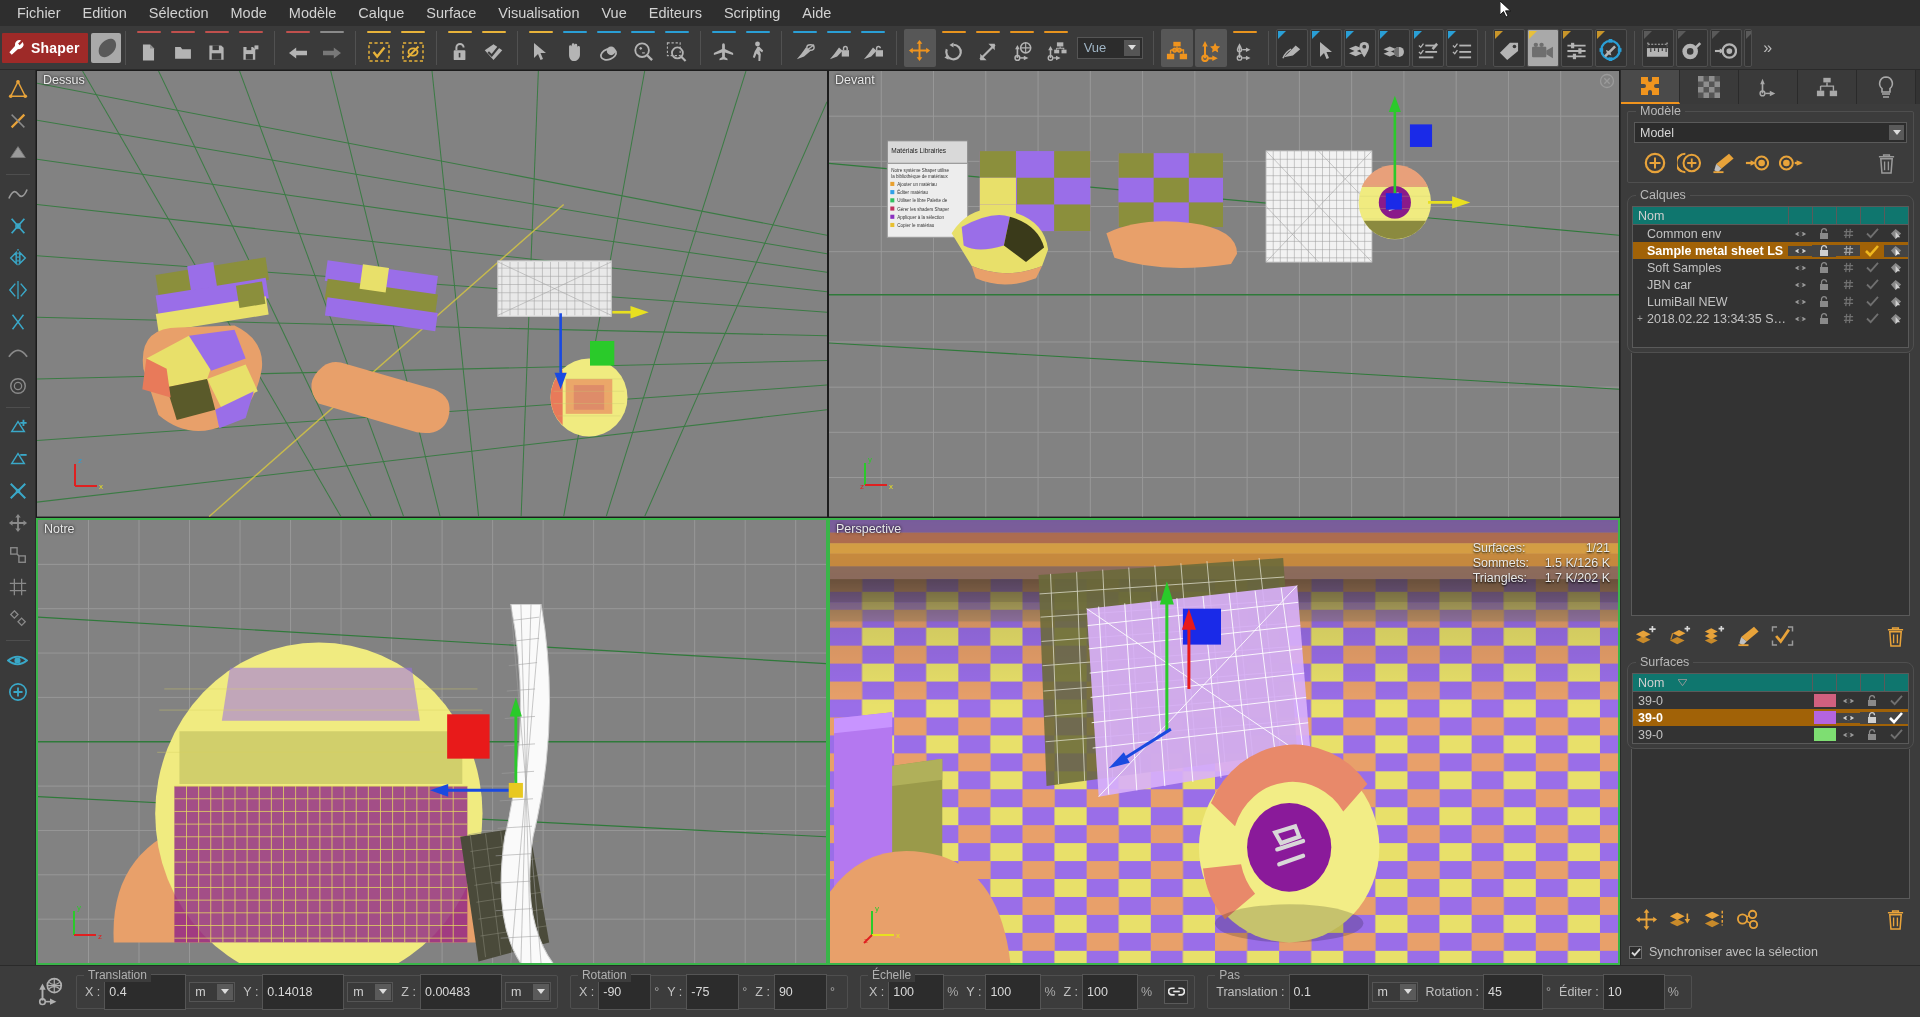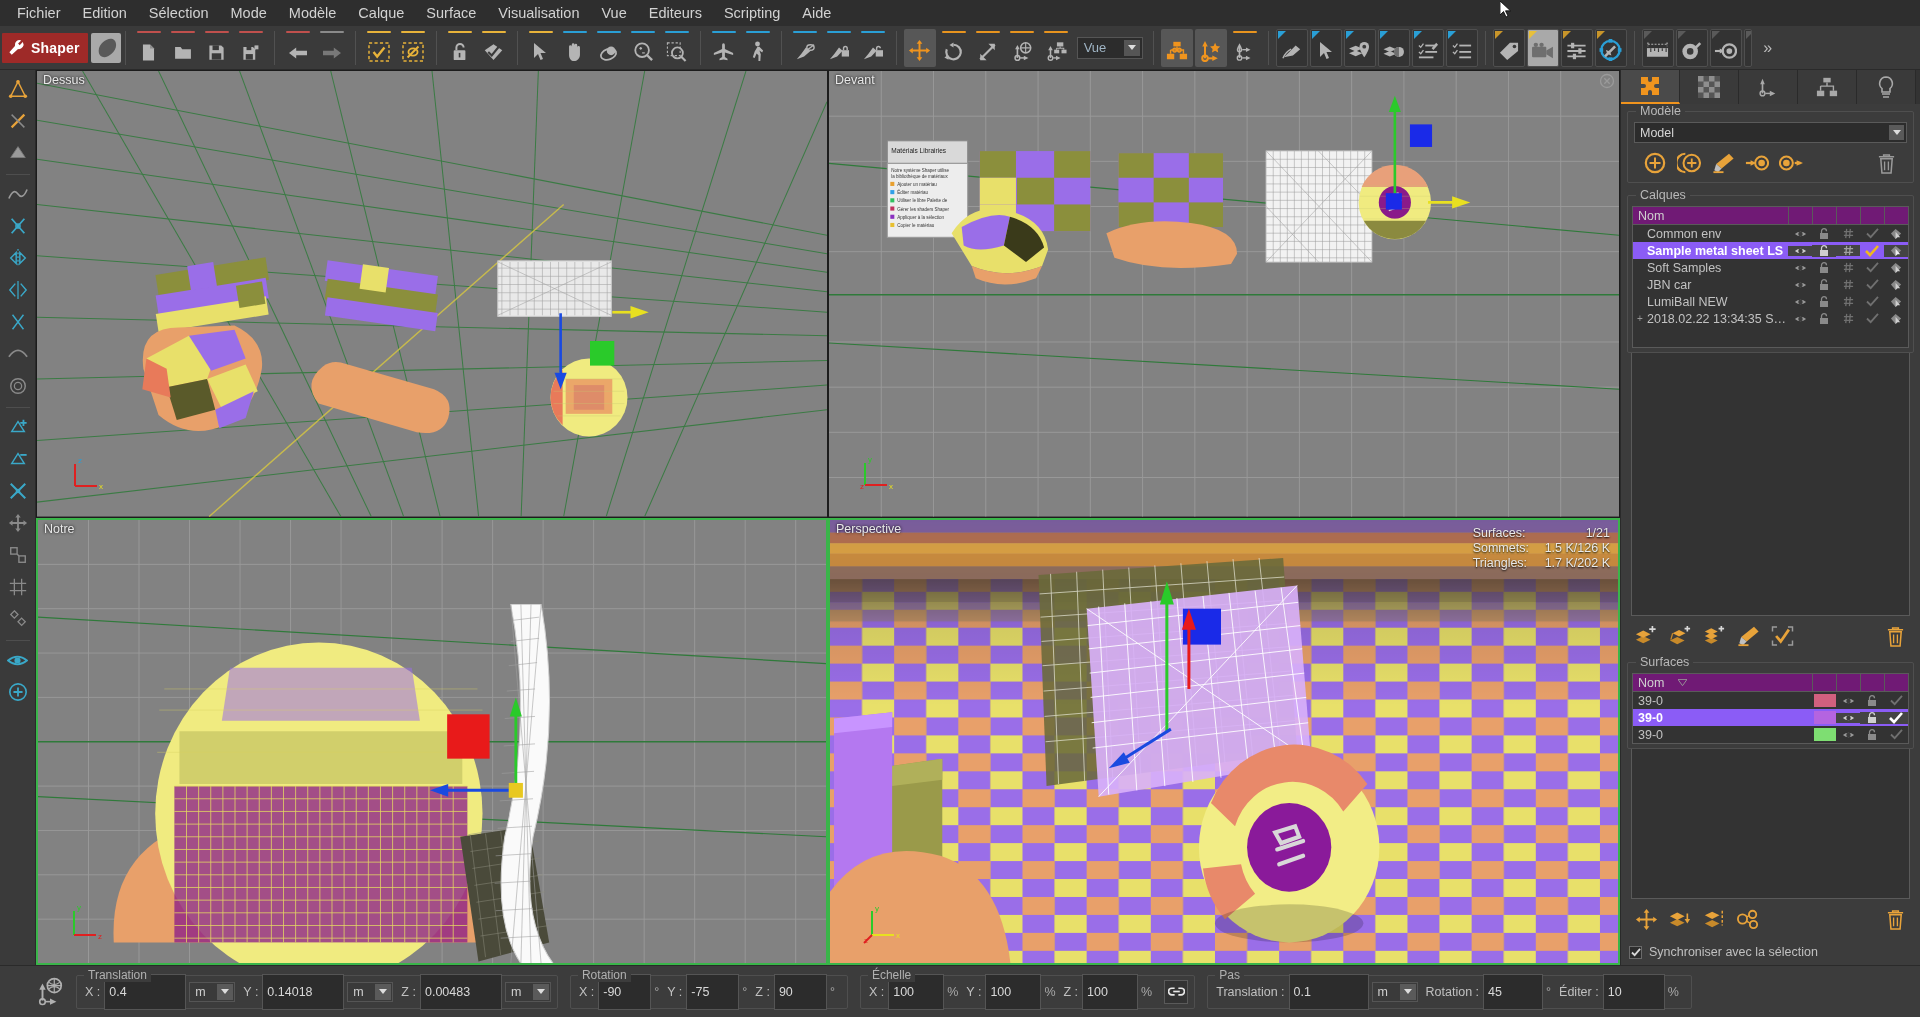--- a/index.html
+++ b/index.html
@@ -80,21 +80,21 @@
   .vp-row { flex: 1 1 50%; display: flex; min-height: 0; }
   .viewport { flex: 1 1 50%; position: relative; overflow: hidden; border: 1px solid #1c1c1c; }
   .viewport.sel { border: 2px solid #3ab54a; }
   .vp-label {
     position: absolute; top: 2px; left: 6px; font-size: 12.5px; color: #e8e8e8;
     z-index: 20; text-shadow: 0 0 3px #000;
   }
   .vp-canvas { position:absolute; inset:0; }
   .axis-gizmo { position:absolute; z-index:15; }
   .stats-overlay {
-    position: absolute; top: 6px; right: 8px; z-index: 25;
+    position: absolute; top: 21px; right: 8px; z-index: 25;
     font-size: 12.5px; color: #e9e9e9; line-height: 15px; text-align: left;
     text-shadow: 0 1px 2px #000;
   }
   .stats-overlay .row { display:flex; }
   .stats-overlay .k { min-width: 72px; }
   .stats-overlay .v { flex:1; text-align: right; }
   .vp-close {
     position: absolute; top: 2px; right: 4px; z-index: 30; width:16px;height:16px;
   }
 
@@ -124,28 +124,28 @@
   }
   .combo .arrowbox {
     position: absolute; right: 2px; top: 2px; width: 15px; height: 15px;
     background: #5a5a5a; display:flex;align-items:center;justify-content:center;
   }
   .icon-row { display: flex; align-items: center; margin-top: 7px; padding: 0 4px; }
   .icon-row .ibtn { width: 34px; height: 26px; display:flex;align-items:center;justify-content:center; cursor:default;}
   .icon-row .spacer { flex: 1 1 auto; }
 
   
-  .listwrap { margin: 6px 6px 0 6px; border: 1px solid #4f4f4f; border-radius:2px;
+  .listwrap { margin: 6px 6px 0 6px; border: 1px solid #4f4f4f; border-radius:8px;
               padding: 10px 4px 4px 4px; position: relative; }
-  .lt-head { display: flex; height: 19px; background: #701a75; border:1px solid #5a5a5a; }
+  .lt-head { display: flex; height: 19px; background: #0f766e; border:1px solid #5a5a5a; }
   .lt-head .nm { flex:1 1 auto; font-size:12.5px; color:#cfcfcf; padding-left:5px; display:flex;align-items:center; gap:14px;}
   .lt-head .col { width: 24px; border-left: 1px solid #5a5a5a; }
   .lt-body { background: #333; border:1px solid #5a5a5a; border-top:none; }
   .lrow { display: flex; align-items: center; height: 17px; font-size: 12.5px; color: #c2c2c2; }
-  .lrow.selected { background: #8b5cf6; color: #fff; }
+  .lrow.selected { background: #a16207; color: #fff; }
   .lrow .tree { width: 14px; text-align:center; font-size:10px; color:#999; flex:0 0 14px;}
   .lrow .lname { flex: 1 1 auto; overflow: hidden; white-space: nowrap; text-overflow: ellipsis; }
   .lrow .cell { width: 24px; flex:0 0 24px; display: flex; align-items: center; justify-content: center; }
   .lrow .swatch { width: 22px; height: 13px; flex:0 0 22px; }
   .lrow.selected .lname { font-weight: bold; }
   .toolrow { display:flex; align-items:center; margin:6px 8px; }
   .toolrow .tbt { width:34px;height:28px;display:flex;align-items:center;justify-content:center;cursor:default;}
   .toolrow .sp { flex:1 1 auto; }
   .sync-row { display:flex; align-items:center; height:26px; padding-left:8px; font-size:12.5px; color:#c0c0c0; }
   .cbx { width:13px;height:13px;background:#2c2c2c;border:1px solid #6a6a6a;margin-right:7px;

